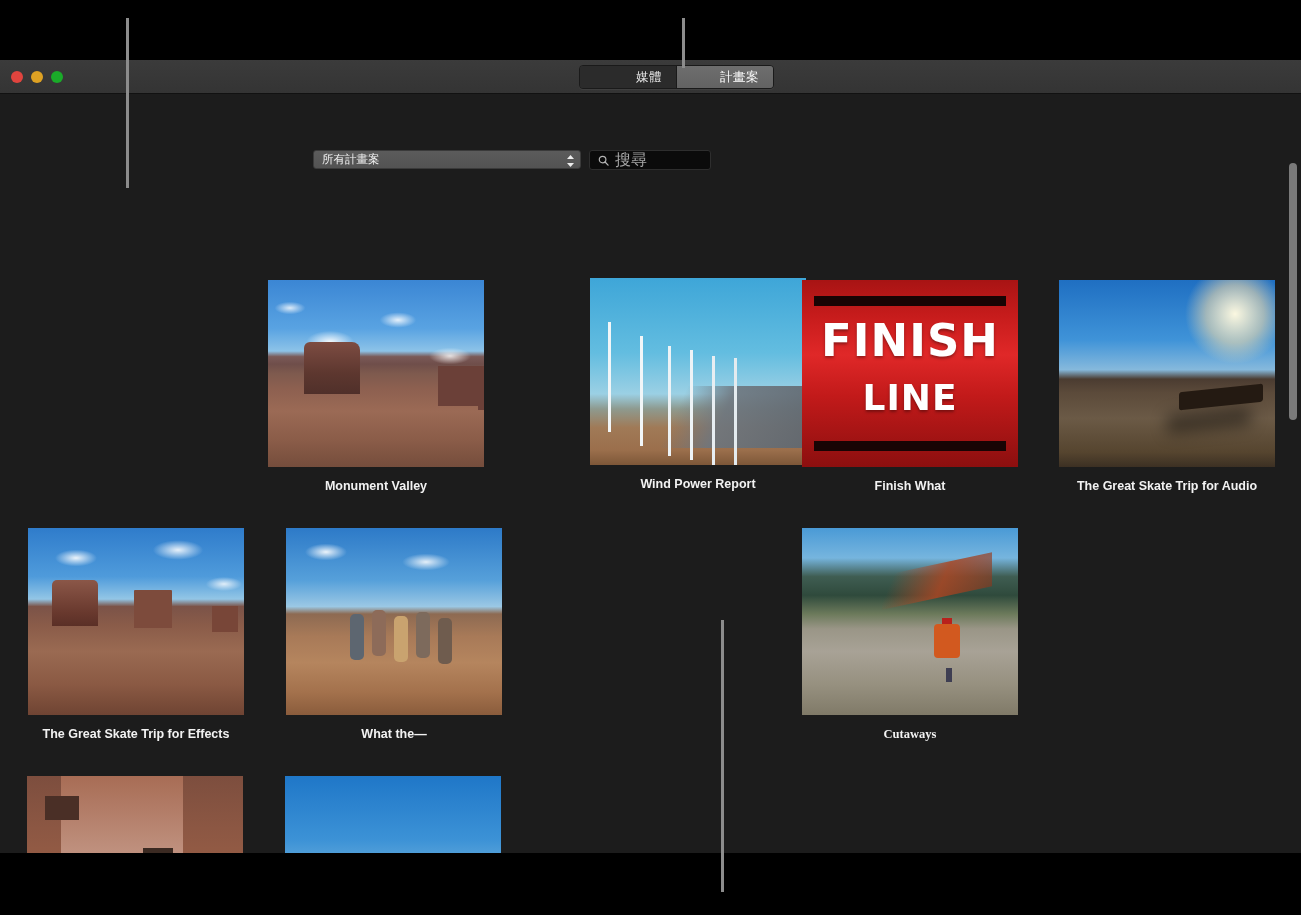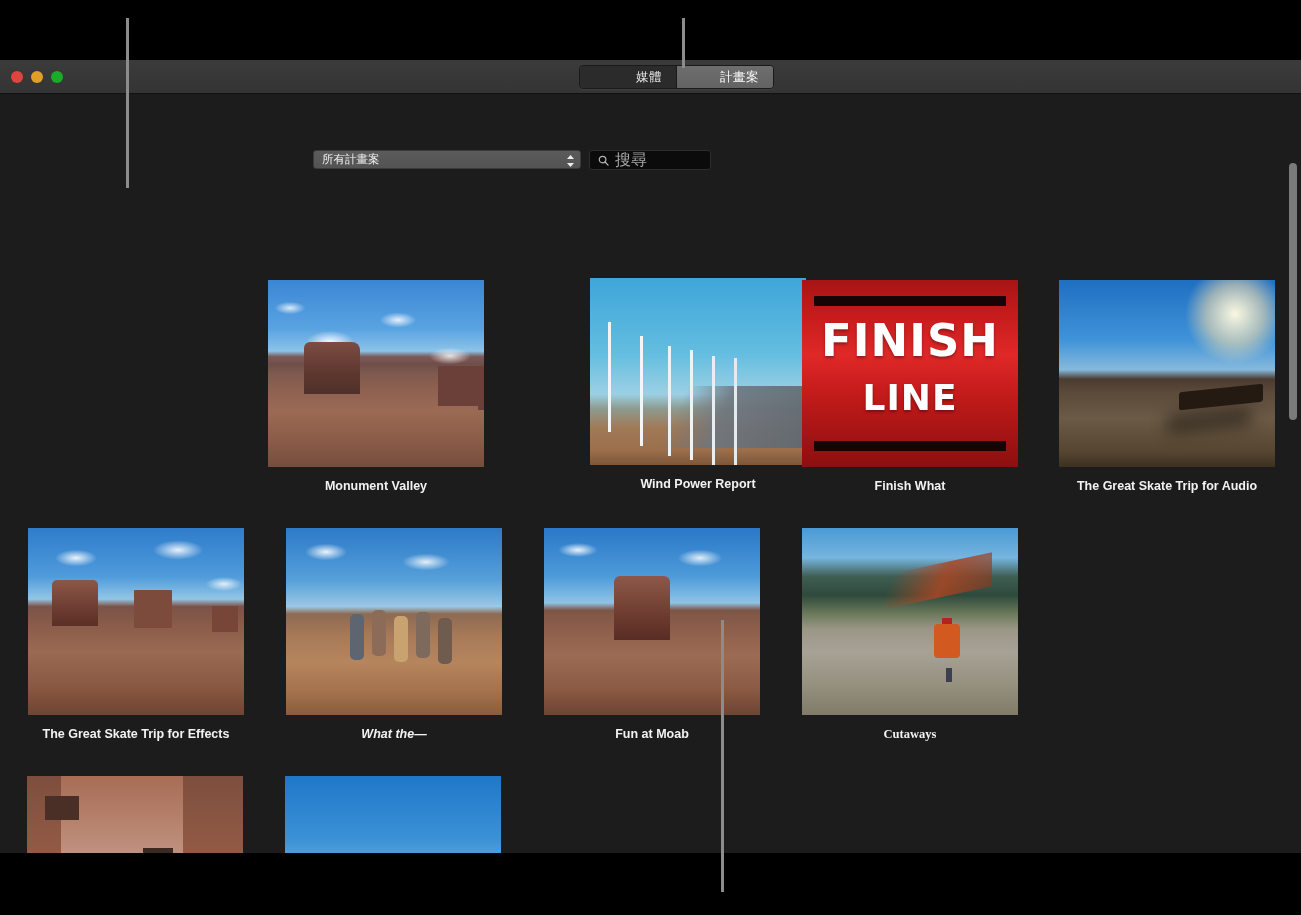--- a/index.html
+++ b/index.html
@@ -544,33 +544,27 @@
       <div class="project-title">The Great Skate Trip for Effects</div>
     </div>
 
     <div class="project-cell" style="left:1051px; top:126px;">
       <div class="thumb">
         <div class="thumb-inner art-skate-audio"></div>
       </div>
       <div class="project-title">The Great Skate Trip for Audio</div>
     </div>
 
-    <div class="project-cell" style="left:278px; top:374px;font-style:italic;">
+    <div class="project-cell" style="left:278px; top:374px;">
       <div class="thumb">
         <div class="thumb-inner art-what-the"></div>
       </div>
       <div class="project-title">What the—</div>
     </div>
 
-    <div class="project-cell" style="left:536px; top:374px;">
-      <div class="thumb">
-        <div class="thumb-inner art-fun-moab"></div>
-      </div>
-      <div class="project-title">Fun at Moab</div>
-    </div>
 
     <div class="project-cell" style="left:794px; top:374px;font-family:Liberation Serif, serif;">
       <div class="thumb">
         <div class="thumb-inner art-cutaways"></div>
       </div>
       <div class="project-title">Cutaways</div>
     </div>
 
 
     <div class="project-cell" style="left:19px; top:622px;">

